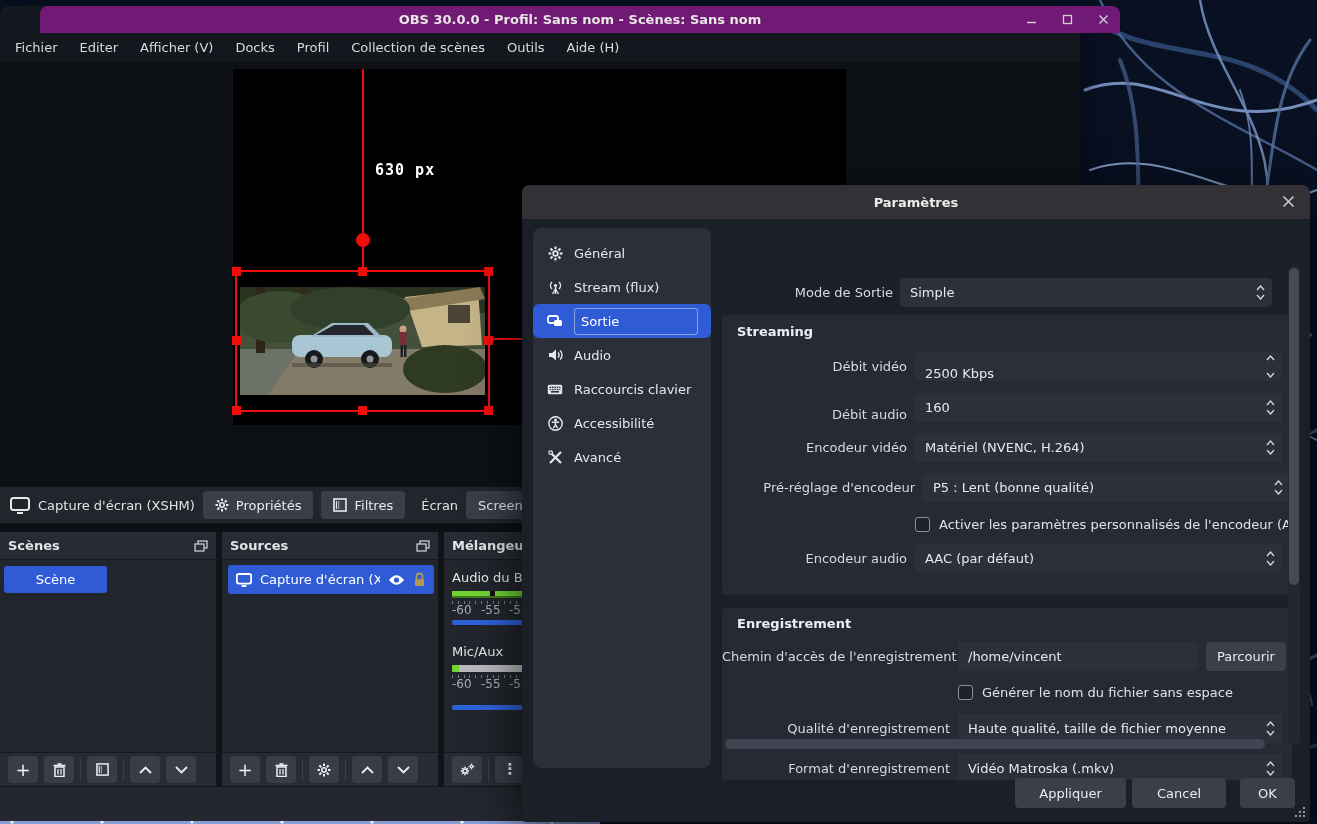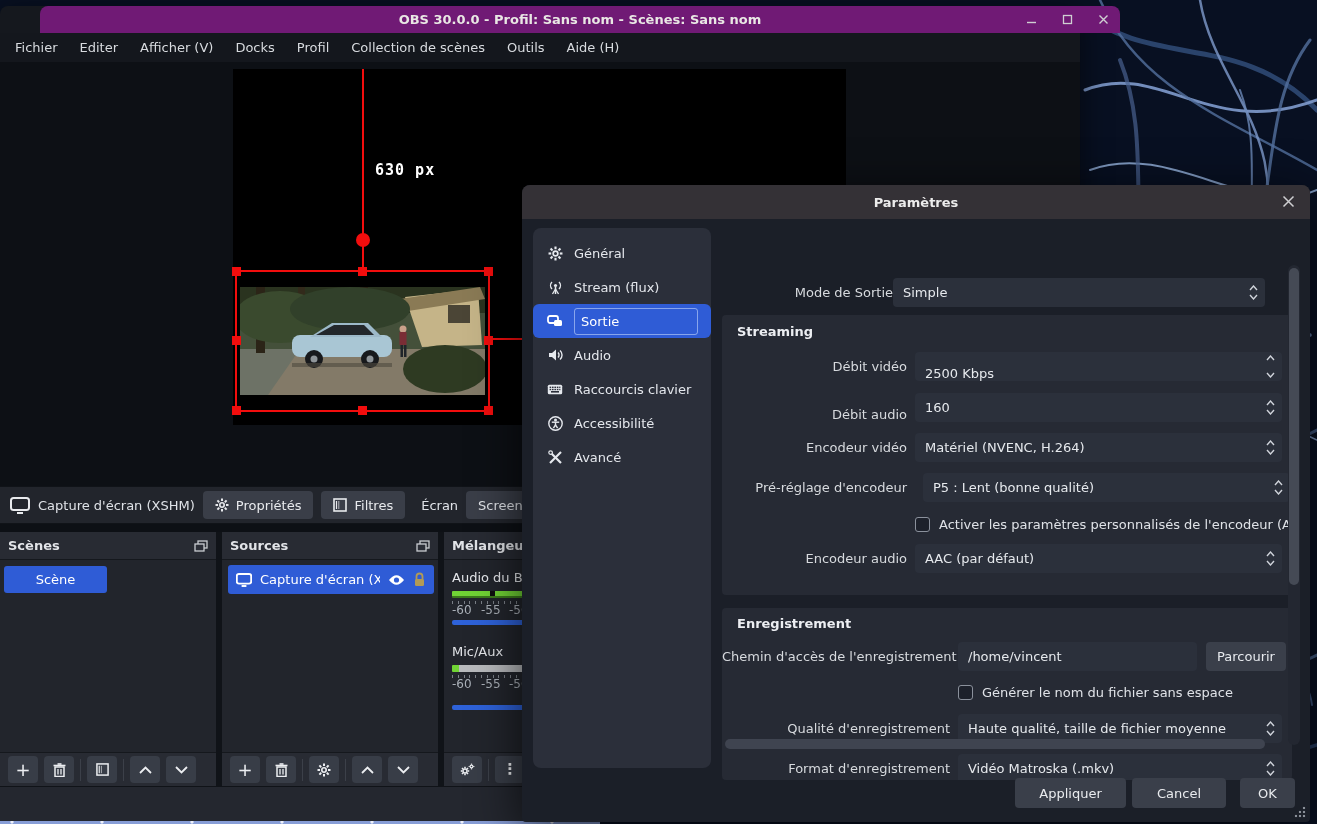--- a/index.html
+++ b/index.html
@@ -617,21 +617,21 @@
         </svg>
       </span>
       <span class="side-label">Avancé</span>
     </div>
   </div>
 
   <div id="dlg-content">
 
     <div class="dlg-row" style="left:0; top:50px; width:570px; height:29px;">
       <div class="f-label" style="width:171px;">Mode de Sortie</div>
-      <div class="combo" style="width:372px;">
+      <div class="combo" style="margin-left:7px; width:372px;">
         <span>Simple</span>
         <span class="spin">
           <svg width="9" height="6" viewBox="0 0 9 6">
               <polyline points="1,5 4.5,1 8,5" fill="none" stroke="#cfd3da" stroke-width="1.4"></polyline>
             </svg>
           <svg width="9" height="6" viewBox="0 0 9 6">
               <polyline points="1,1 4.5,5 8,1" fill="none" stroke="#cfd3da" stroke-width="1.4"></polyline>
             </svg>
         </span>
       </div>
@@ -678,21 +678,21 @@
             <svg width="9" height="6" viewBox="0 0 9 6">
                 <polyline points="1,5 4.5,1 8,5" fill="none" stroke="#cfd3da" stroke-width="1.4"></polyline>
               </svg>
             <svg width="9" height="6" viewBox="0 0 9 6">
                 <polyline points="1,1 4.5,5 8,1" fill="none" stroke="#cfd3da" stroke-width="1.4"></polyline>
               </svg>
           </span>
         </div>
       </div>
 
-      <div class="dlg-row" style="left:0; top:158px; width:570px; height:29px;gap:8px;">
+      <div class="dlg-row" style="left:8px; top:158px; width:570px; height:29px;">
         <div class="f-label" style="width:185px;">Pré-réglage d'encodeur</div>
         <div class="combo" style="margin-left:8px; width:367px;">
           <span>P5 : Lent (bonne qualité)</span>
           <span class="spin">
             <svg width="9" height="6" viewBox="0 0 9 6">
                 <polyline points="1,5 4.5,1 8,5" fill="none" stroke="#cfd3da" stroke-width="1.4"></polyline>
               </svg>
             <svg width="9" height="6" viewBox="0 0 9 6">
                 <polyline points="1,1 4.5,5 8,1" fill="none" stroke="#cfd3da" stroke-width="1.4"></polyline>
               </svg>

